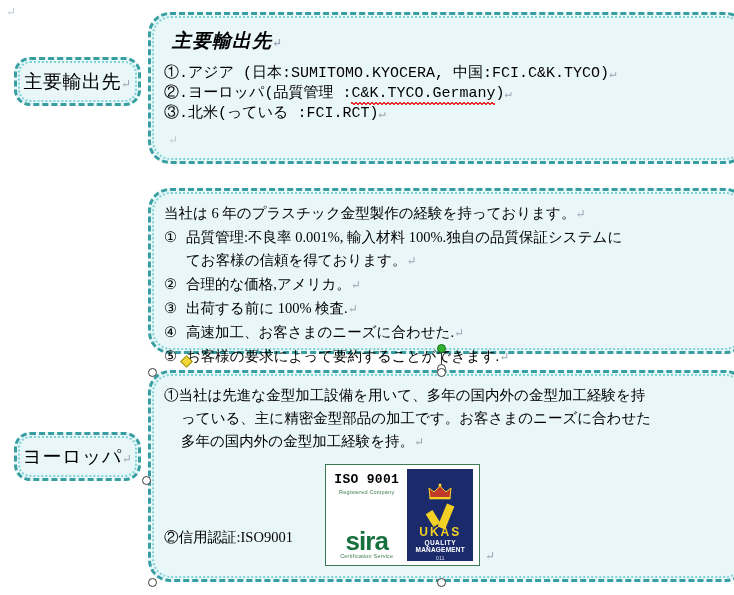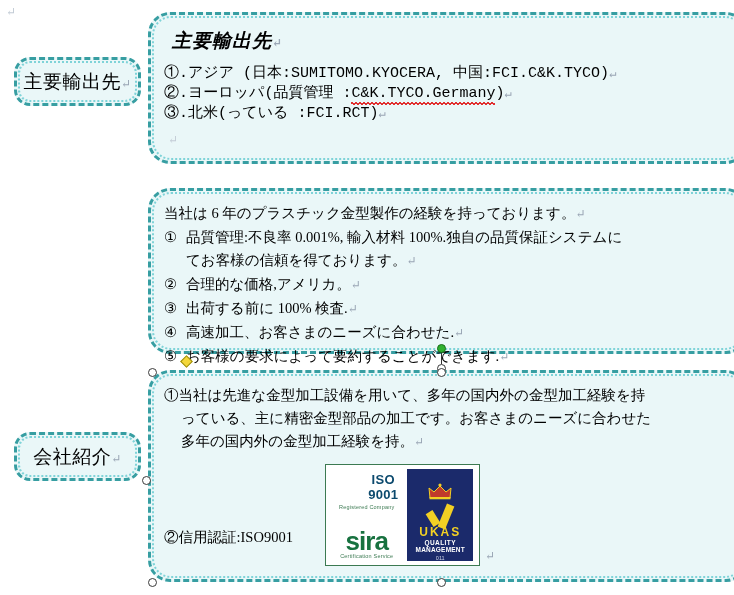--- a/index.html
+++ b/index.html
@@ -94,22 +94,22 @@
   .cert{
     position:absolute;background:#ffffff;border:1px solid #3c7a52;
     box-sizing:border-box;display:flex;z-index:3;
   }
   .cert .sira{
     width:82px;display:flex;flex-direction:column;
     align-items:center;justify-content:space-between;
     padding:7px 0 6px 0;box-sizing:border-box;
   }
   .iso9001{
-    font-family:Liberation Sans, sans-serif;
-    font-weight:bold;font-size:13px;color:#0c4a6e;letter-spacing:.3px;padding-left:33px;
+    font-family:Liberation Mono, monospace;
+    font-weight:bold;font-size:13px;color:#000000;letter-spacing:.3px;
   }
   .regco{
     font-family:"Liberation Sans","DejaVu Sans",sans-serif;
     font-size:5.5px;color:#3c7a52;letter-spacing:.2px;margin-top:2px;
   }
   .sira-word{
     font-family:"Liberation Sans","DejaVu Sans",sans-serif;
     font-weight:bold;font-size:26px;color:#17713f;line-height:24px;
     letter-spacing:-1px;
   }
@@ -170,21 +170,21 @@
   <div class="handle" style="left:6px;top:2px;">
     <span class="pilcrow pil-faint">↵</span>
   </div>
 
   <div class="shape label-shape" style="left:14px;top:57px;width:127px;height:49px;">
     <span class="lbl"><span>主要輸出先</span><span class="pilcrow">↵</span></span>
   </div>
 
 
   <div class="shape label-shape" style="left:14px;top:432px;width:127px;height:49px;">
-    <span class="lbl"><span>会社紹介</span><span class="pilcrow">↵</span></span>
+    <span class="lbl"><span>ヨーロッパ</span><span class="pilcrow">↵</span></span>
   </div>
 
   <div class="shape content-shape" style="left:148px;top:12px;width:600px;height:152px;">
     <div class="content-inner">
       <div class="heading-it"><span>主要輸出先</span><span class="pilcrow">↵</span></div>
       <div class="lines mono">
         <div class="ln"><span>①.</span><span>アジア (日本:SUMITOMO.KYOCERA, 中国:FCI.C&amp;K.TYCO)</span><span class="pilcrow">↵</span></div>
         <div class="ln"><span>②.</span><span>ヨーロッパ(品質管理 :</span><span class="squiggle">C&amp;K.TYCO.Germany</span><span>)</span><span class="pilcrow">↵</span></div>
         <div class="ln"><span>③.</span><span>北米(っている :FCI.RCT)</span><span class="pilcrow">↵</span></div>
       </div>

